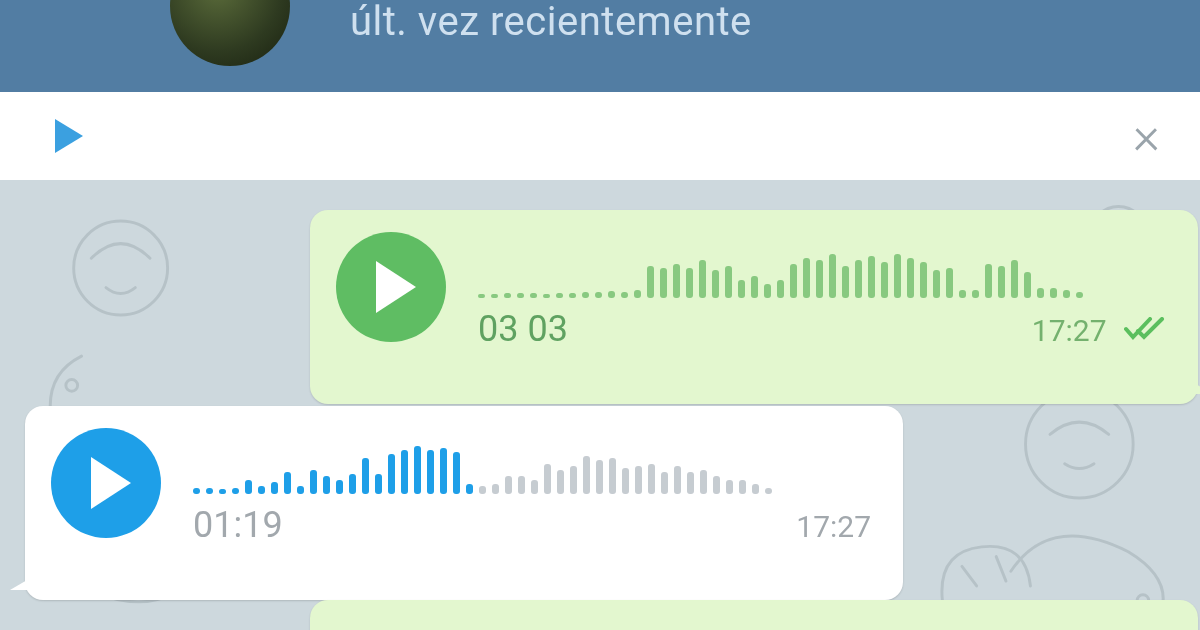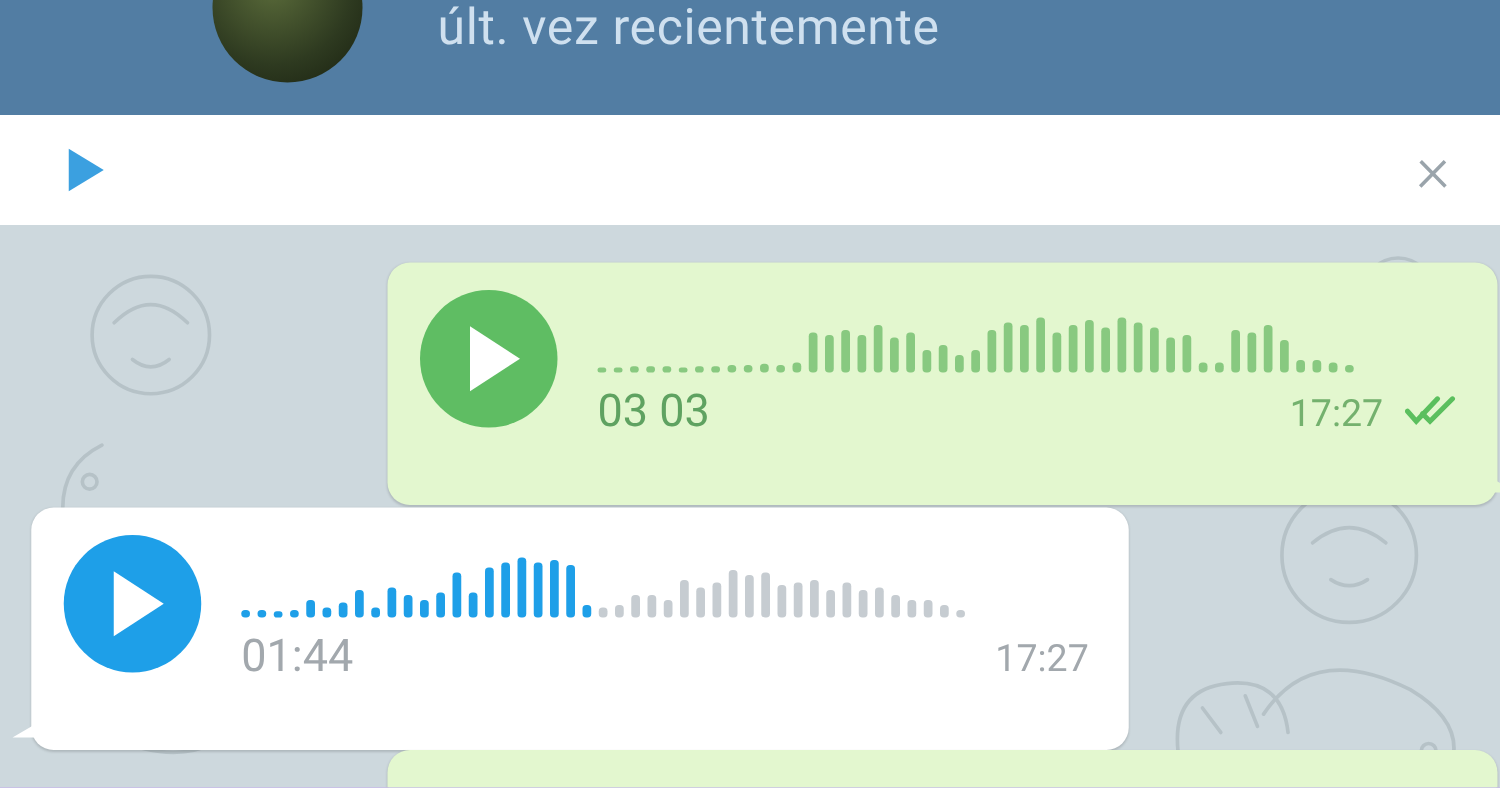--- a/index.html
+++ b/index.html
@@ -1,16 +1,16 @@
 <!DOCTYPE html>
 <html><head>
 <meta charset="utf-8">
 <style>
   html,body{margin:0;padding:0;width:1200px;height:630px;overflow:hidden;font-family:-apple-system,BlinkMacSystemFont,"Segoe UI",Roboto,Helvetica,Arial,sans-serif;}
-  .app{width:1200px;height:630px;display:flex;flex-direction:column;background:#6d28d9;}
+  .app{width:1200px;height:630px;display:flex;flex-direction:column;background:#7dd3fc;}
   
   .chat-header{height:92px;background:#527da3;display:flex;align-items:center;padding:0 40px;color:#fff;position:relative;overflow:hidden;}
   .avatar{width:120px;height:120px;border-radius:50%;background:radial-gradient(circle at 40% 35%, #5a6b3a 0%, #2e3a20 60%, #18200f 100%);margin-top:-80px;margin-left:130px;flex-shrink:0;}
   .status{font-size:40px;color:#cfe0ef;margin-left:60px;margin-top:-50px;letter-spacing:0.5px;}
   
   .playbar{height:88px;background:#ffffff;display:flex;align-items:center;padding:0 40px 0 55px;color:#000;}
   .playbar .tri{width:0;height:0;border-left:28px solid #3ba0e0;border-top:17px solid transparent;border-bottom:17px solid transparent;margin-right:40px;}
   .playbar .txt{font-size:42px;color:#222;}
   .playbar .txt .bold{font-weight:700;color:#000;}
   .playbar .close{margin-left:auto;font-size:52px;color:#9aa4ab;cursor:default;line-height:1;font-weight:300;}
@@ -205,21 +205,21 @@
             <div class="bar" style="height: 28px; background: rgb(198, 204, 209);"></div>
             <div class="bar" style="height: 22px; background: rgb(198, 204, 209);"></div>
             <div class="bar" style="height: 24px; background: rgb(198, 204, 209);"></div>
             <div class="bar" style="height: 18px; background: rgb(198, 204, 209);"></div>
             <div class="bar" style="height: 14px; background: rgb(198, 204, 209);"></div>
             <div class="bar" style="height: 14px; background: rgb(198, 204, 209);"></div>
             <div class="bar" style="height: 10px; background: rgb(198, 204, 209);"></div>
             <div class="bar" style="height: 6px; background: rgb(198, 204, 209);"></div>
           </div>
         <div class="ft">
-          <span class="dur">01:44</span>
+          <span class="dur">01:19</span>
           <span class="time">17:27</span>
         </div>
       </div>
     </div>
 
     <div class="bubble out" style="left:310px;top:420px;width:830px;height:60px;"></div>
 
   </div>
 </div>
 

